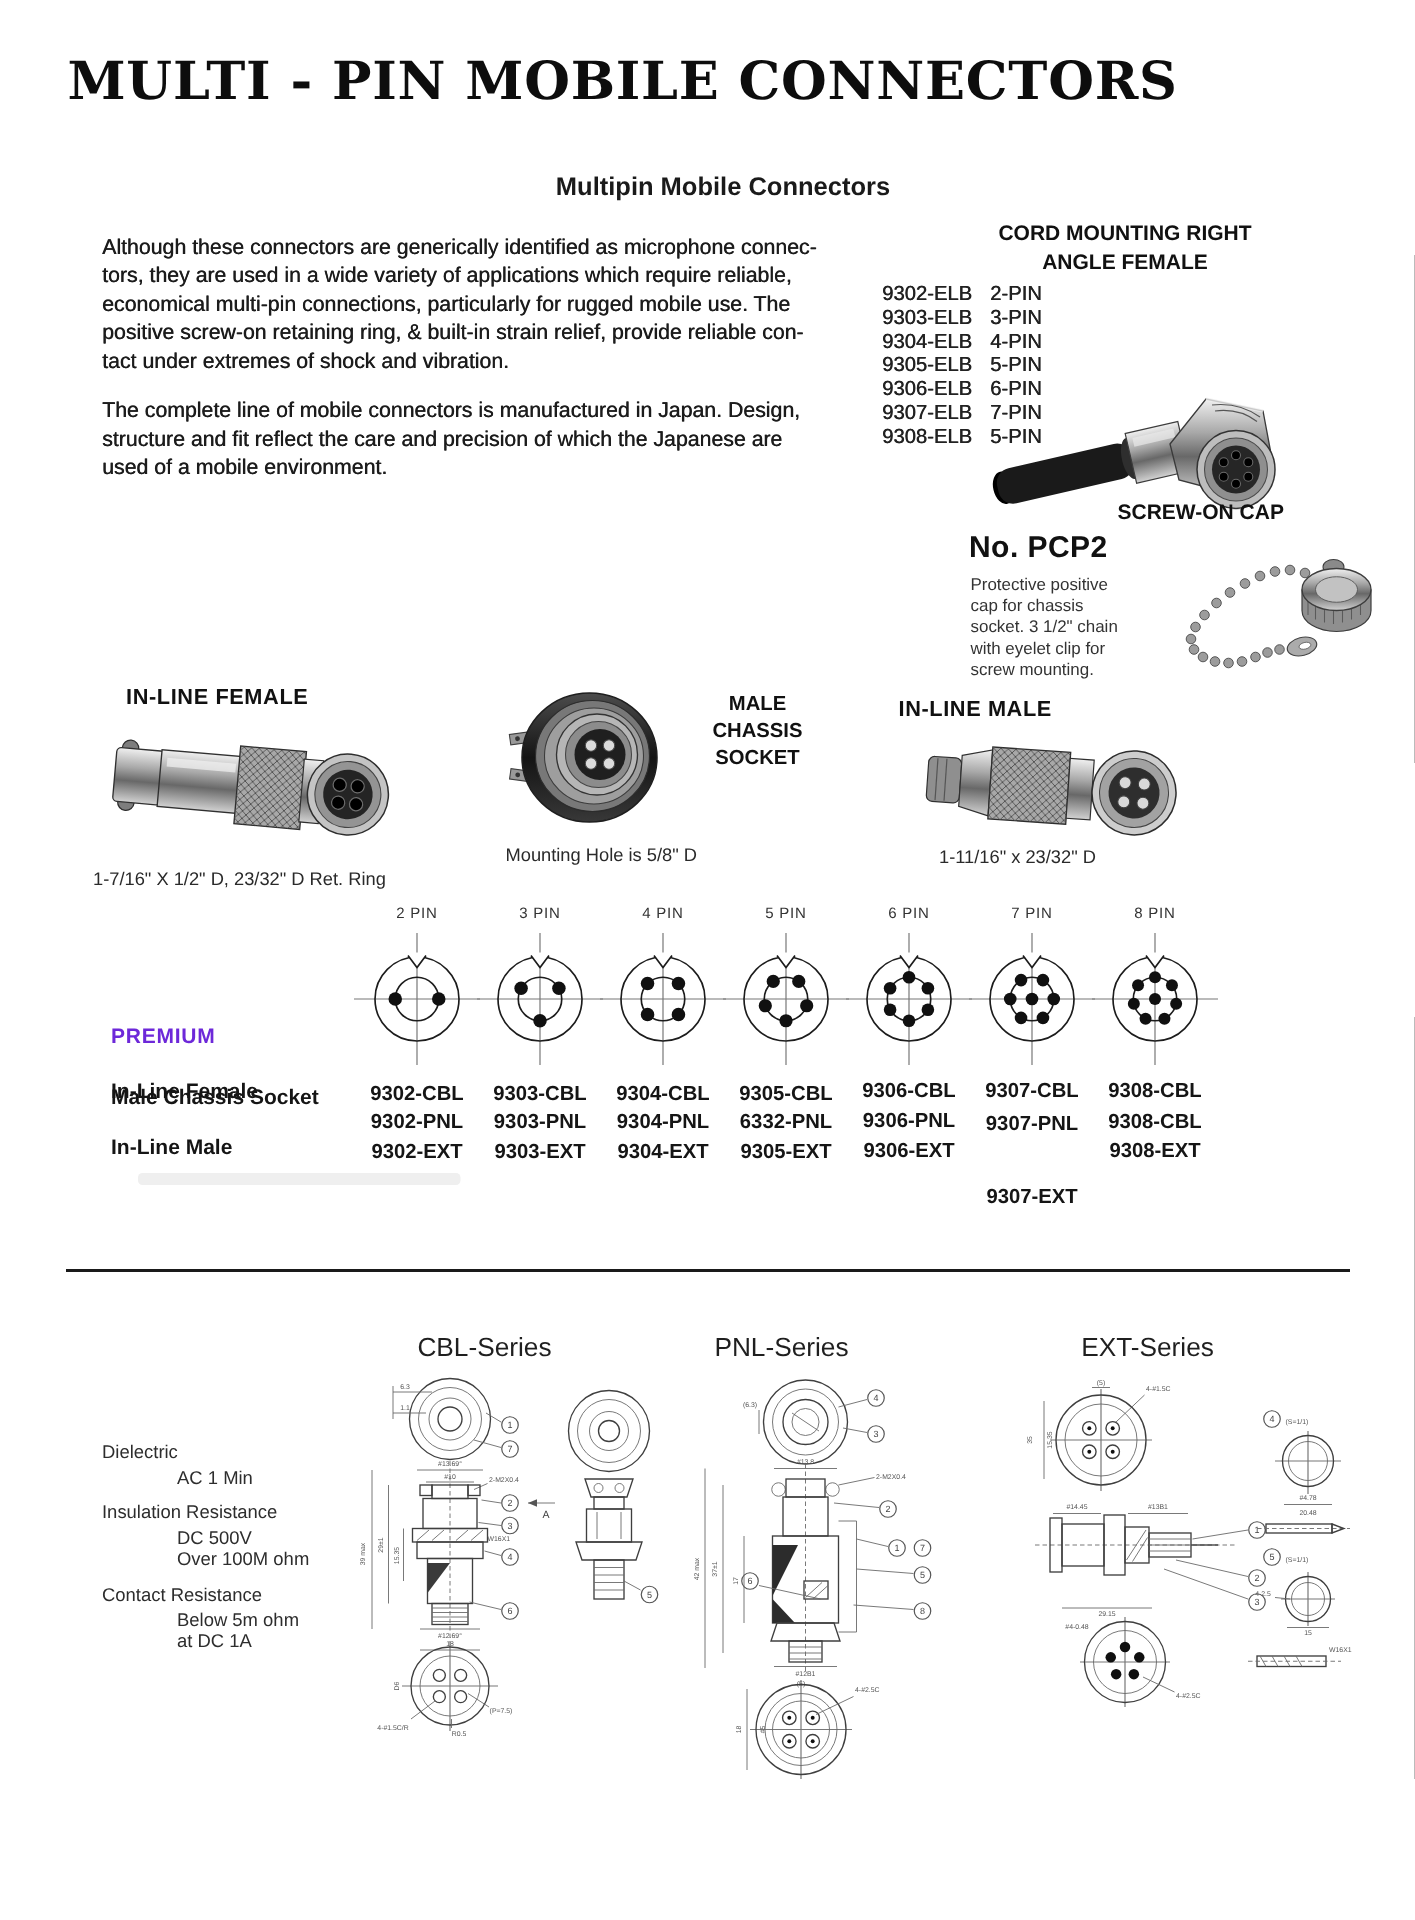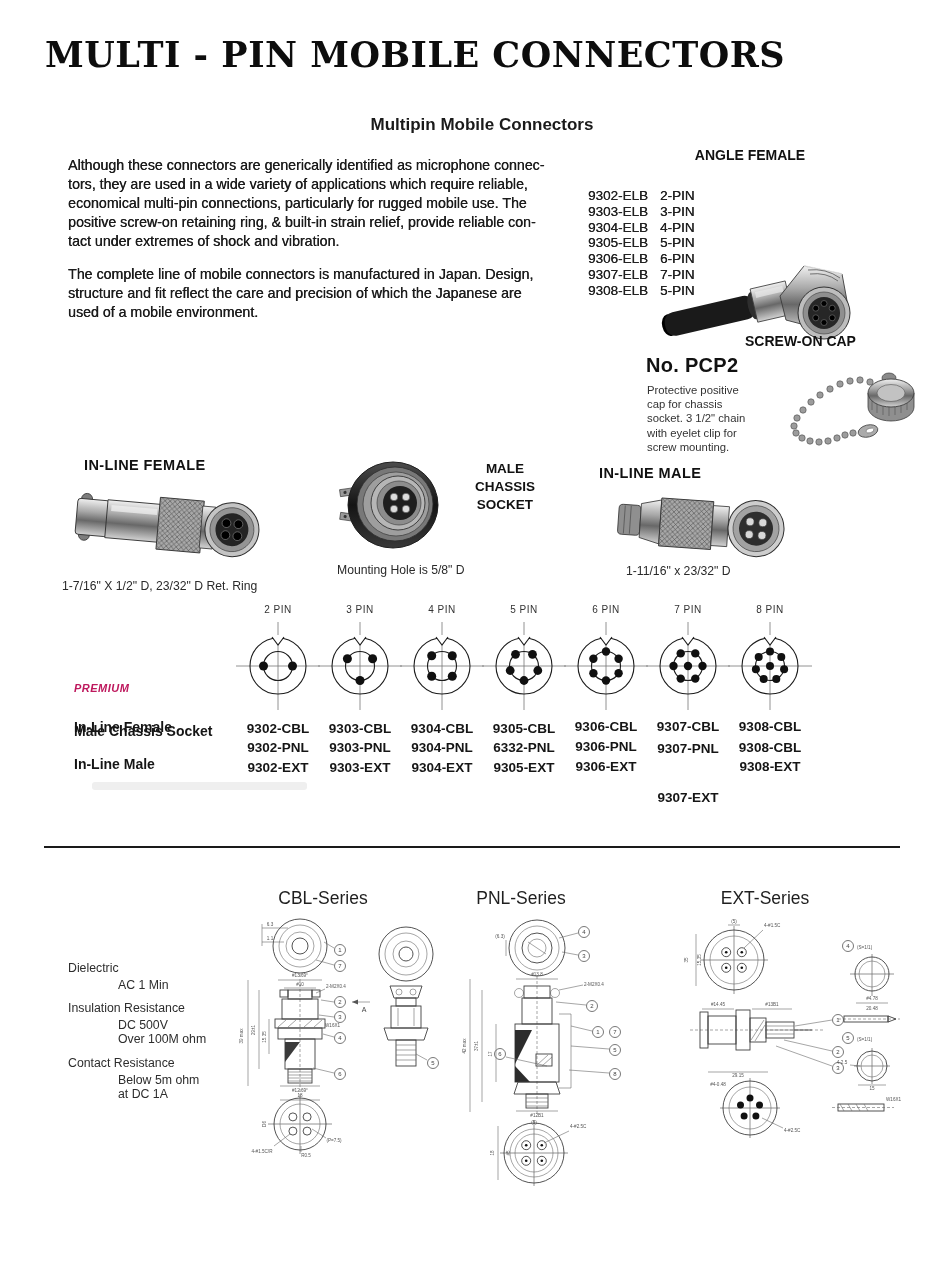--- a/index.html
+++ b/index.html
@@ -19,21 +19,21 @@
   .cm-head{font-weight:700;font-size:14px;line-height:19px;text-align:center;color:#111;}
   .elb-row{display:flex;font-size:13.5px;line-height:15.8px;text-shadow:0.3px 0 0 currentColor;color:#222;}
   .elb-row .part{width:72px;}
   .cap-label{font-weight:700;font-size:14px;color:#111;white-space:nowrap;}
   .pcp2-model{font-weight:700;font-size:20px;letter-spacing:0.3px;color:#111;}
   .pcp2-desc div{font-size:11.3px;line-height:14.2px;color:#333;white-space:nowrap;}
   .prod-title{font-weight:700;font-size:14.5px;letter-spacing:0.4px;color:#111;white-space:nowrap;}
   .prod-title-multi{font-weight:700;font-size:13.5px;line-height:18px;text-align:center;color:#111;}
   .caption{font-size:12.2px;color:#2a2a2a;white-space:nowrap;}
   .pin-label{font-size:10px;letter-spacing:0.5px;color:#333;text-align:center;width:82px;}
-  .premium-head{font-weight:700;font-size:11px;letter-spacing:0.5px;color:#be185d;font-style:italic;}
+  .premium-head{font-weight:700;font-size:14px;letter-spacing:0.5px;color:#6d28d9;}
   .row-label{font-weight:700;font-size:14px;color:#151515;white-space:nowrap;}
   .cell{font-weight:700;font-size:13.5px;color:#151515;width:82px;text-align:center;white-space:nowrap;}
   .divider{background:#1a1a1a;height:2px;}
   .series-title{font-size:17.5px;font-weight:400;color:#1f1f1f;text-align:center;width:130px;}
   .spec-label{font-size:12.3px;color:#2d2d2d;white-space:nowrap;line-height:14px;}
   .spec-val{font-size:12.3px;color:#2d2d2d;white-space:nowrap;line-height:14px;}
   .smudge{background:#efefef;border-radius:3px;}
   svg{display:block;overflow:visible;}
   svg text{font-family:"Liberation Sans",sans-serif;}
   svg .ol{stroke:#3f3f3f;stroke-width:0.9;fill:none;}
@@ -86,20 +86,21 @@
     <div class="bodyline">positive screw-on retaining ring, &amp; built-in strain relief, provide reliable con-</div>
     <div class="bodyline">tact under extremes of shock and vibration.</div>
     <div class="p2">
       <div class="bodyline">The complete line of mobile connectors is manufactured in Japan.  Design,</div>
       <div class="bodyline">structure and fit reflect the care and precision of which the Japanese are</div>
       <div class="bodyline">used of a mobile environment.</div>
     </div>
   </div>
 
   <div class="abs cm-head" style="left:600px;top:146px;width:300px;">
+    <div>CORD MOUNTING RIGHT</div>
     <div>ANGLE FEMALE</div>
   </div>
   <div class="abs" style="left:588px;top:188px;">
     <div class="elb-row">
         <span class="part">9302-ELB</span>
         <span>2-PIN</span>
       </div>
     <div class="elb-row">
         <span class="part">9303-ELB</span>
         <span>3-PIN</span>

